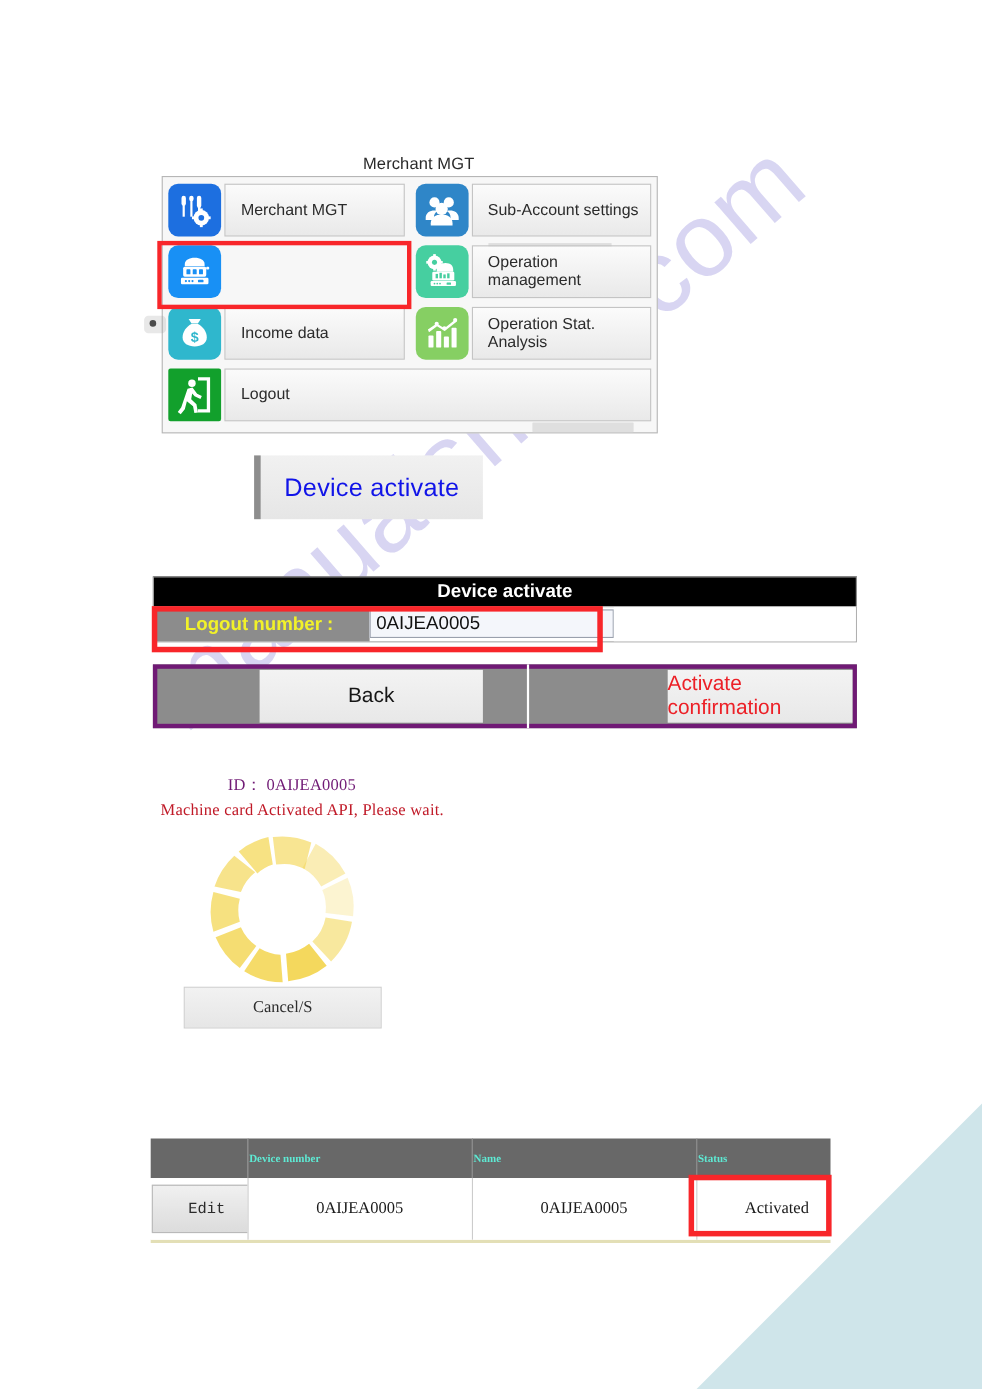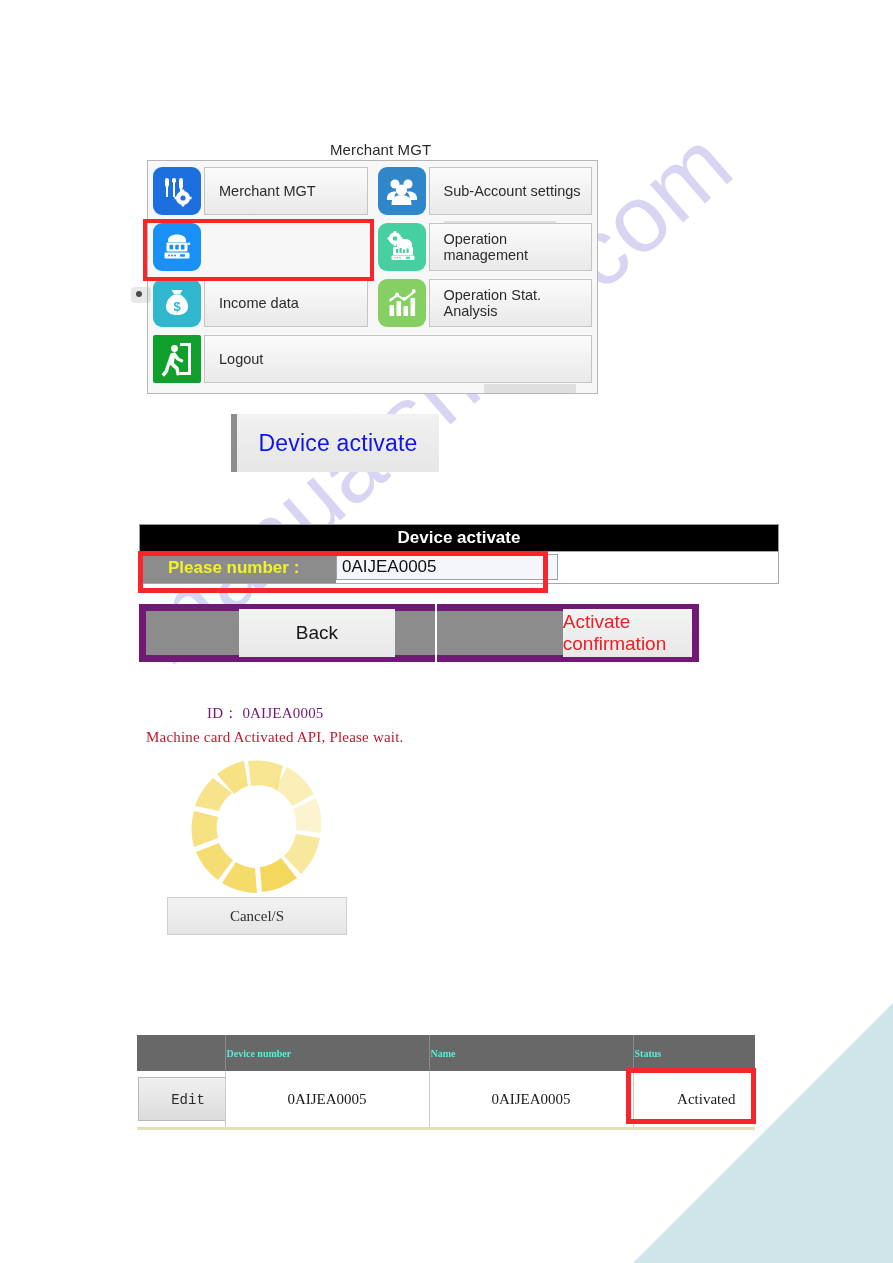--- a/index.html
+++ b/index.html
@@ -236,24 +236,24 @@
     height: 42px;
     border: 5px solid #f8262a;
     box-sizing: border-box;
     pointer-events: none;
   }
 
   .btnbar {
     position: absolute;
     left: 139px;
     top: 604px;
-    width: 560px;
+    width: 640px;
     height: 58px;
     background: #8c8c8c;
-    border: 7px solid #701a75;
+    border: 4px solid #701a75;
     box-sizing: border-box;
     display: flex;
     align-items: center;
     gap: 40px;
   }
   .btnbar .spacer-left { width: 53px; flex: 0 0 auto; }
   .btnbar .spacer-mid  { width: 46px; flex: 0 0 auto; }
   .bar-btn {
     height: 48px;
     background: linear-gradient(#f3f3f3, #e8e8e8);
@@ -537,21 +537,21 @@
 
 <div class="menu-highlight"></div>
 <div class="left-dot-shadow"></div>
 <div class="left-dot"></div>
 
 <div class="activate-btn">Device activate</div>
 
 <div class="form-wrap">
   <div class="form-titlebar">Device activate</div>
   <div class="form-row">
-    <div class="form-label">Please number :</div>
+    <div class="form-label">Logout number :</div>
     <input class="form-input" type="text" value="0AIJEA0005" style="">
     <div class="form-rest"></div>
   </div>
 </div>
 <div class="form-highlight"></div>
 
 <div class="btnbar">
   <div class="spacer-left"></div>
   <div class="bar-btn back">Back</div>
   <div class="btn-divider"></div>

